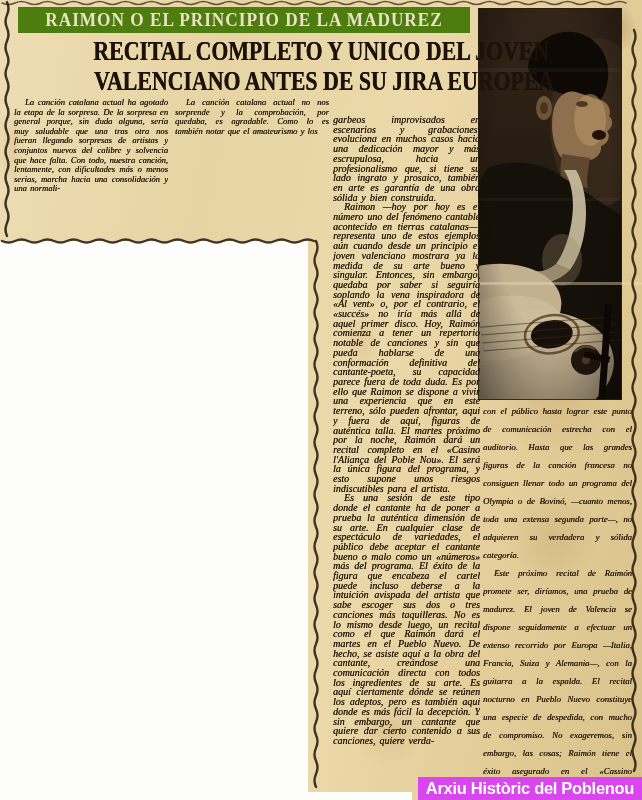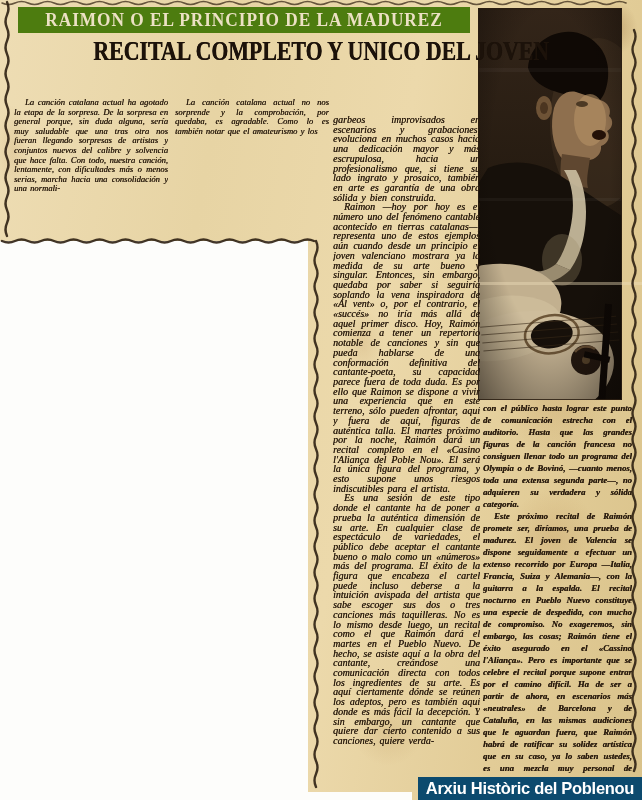--- a/index.html
+++ b/index.html
@@ -22,30 +22,30 @@
   .hl-scale{display:inline-block;transform:scaleX(.78);transform-origin:50% 50%;
     text-shadow:.4px 0 0 currentColor;}
   
   .col{position:absolute;z-index:5;color:#2b1d0f;font-style:italic;text-align:justify;
     overflow:hidden;text-shadow:.2px 0 0 currentColor;}
   .col p{margin:0;}
   .col p.ind{text-indent:11px;}
   .c1{left:14px;top:98px;width:154px;height:132px;font-size:8.6px;line-height:9.6px;word-spacing:1px;}
   .c2{left:175px;top:98px;width:154px;height:132px;font-size:8.6px;line-height:9.6px;word-spacing:1px;}
   .c3{left:333px;top:115px;width:147px;height:696px;font-size:10px;line-height:9.7px;word-spacing:1.4px;}
-  .c4{left:483px;top:402px;width:149px;height:390px;font-size:8.8px;line-height:12px;word-spacing:1.4px;font-weight:bold;}
+  .c4{left:483px;top:402px;width:149px;height:390px;font-size:8.8px;line-height:18px;word-spacing:1.4px;}
   
   .photo{position:absolute;left:478px;top:8px;width:144px;height:392px;z-index:3;}
   .crease{position:absolute;left:478px;top:282px;width:164px;height:3px;z-index:4;
     background:rgba(238,222,186,.42);pointer-events:none;}
   
   .wavy{position:absolute;left:0;top:0;width:642px;height:800px;z-index:6;pointer-events:none;}
   
   .watermark{position:absolute;left:418px;top:777px;width:224px;height:23px;z-index:7;
-    background:#0c4a6e;color:#fff;display:flex;align-items:center;justify-content:center;}
+    background:#d946ef;color:#fff;display:flex;align-items:center;justify-content:center;}
   .watermark span{font-family:"Liberation Sans","DejaVu Sans",sans-serif;font-weight:700;
     font-size:16.5px;letter-spacing:-.3px;white-space:nowrap;}
 </style>
 </head>
 <body>
 
 <div id="page">
 
   <div class="paper"></div>
 
@@ -55,20 +55,21 @@
   <div class="stain" style="left:333px;top:295px;width:60px;height:95px;background:radial-gradient(closest-side,rgba(150,100,40,.13),rgba(150,100,40,0) 70%);"></div>
   <div class="stain" style="left:338px;top:685px;width:100px;height:95px;background:radial-gradient(closest-side,rgba(150,100,40,.13),rgba(150,100,40,0) 70%);"></div>
   <div class="stain" style="left:-10px;top:85px;width:46px;height:130px;background:radial-gradient(closest-side,rgba(150,100,40,.12),rgba(150,100,40,0) 70%);"></div>
 
   <div class="banner">
     <span>RAIMON O EL PRINCIPIO DE LA MADUREZ</span>
   </div>
 
   <div class="headline">
     <div class="hl-line"><span class="hl-scale">RECITAL COMPLETO Y UNICO DEL JOVEN</span></div>
+    <div class="hl-line"><span class="hl-scale">VALENCIANO ANTES DE SU JIRA EUROPEA</span></div>
   </div>
 
   <div class="col c1">
     <p class="ind">La canción catalana actual ha agotado la etapa de la sorpresa. De la sorpresa en general porque, sin duda alguna, sería muy saludable que una tras otra nos fueran llegando sorpresas de artistas y conjuntos nuevos del calibre y solvencia que hace falta. Con todo, nuestra canción, lentamente, con dificultades más o menos serias, marcha hacia una consolidación y una normali-</p>
   </div>
   <div class="col c2">
     <p class="ind">La canción catalana actual no nos sorprende y la comprobación, por quedaba, es agradable. Como lo es también notar que el amateurismo y los</p>
   </div>
   <div class="col c3">
     <p>garbeos improvisados en escenarios y grabaciones, evoluciona en muchos casos hacia una dedicación mayor y más escrupulosa, hacia un profesionalismo que, si tiene su lado ingrato y prosaico, también en arte es garantía de una obra sólida y bien construida.</p>

